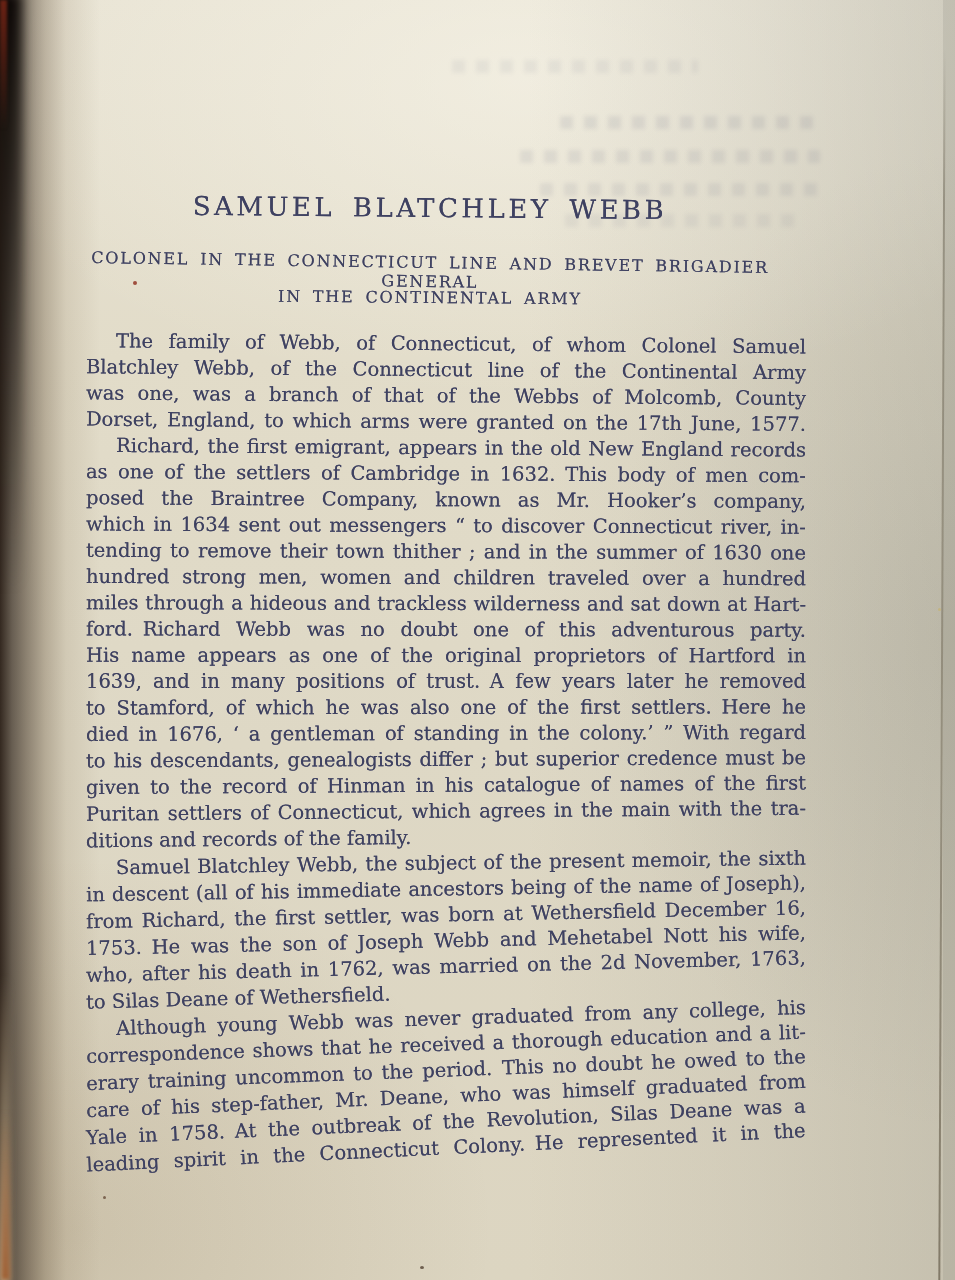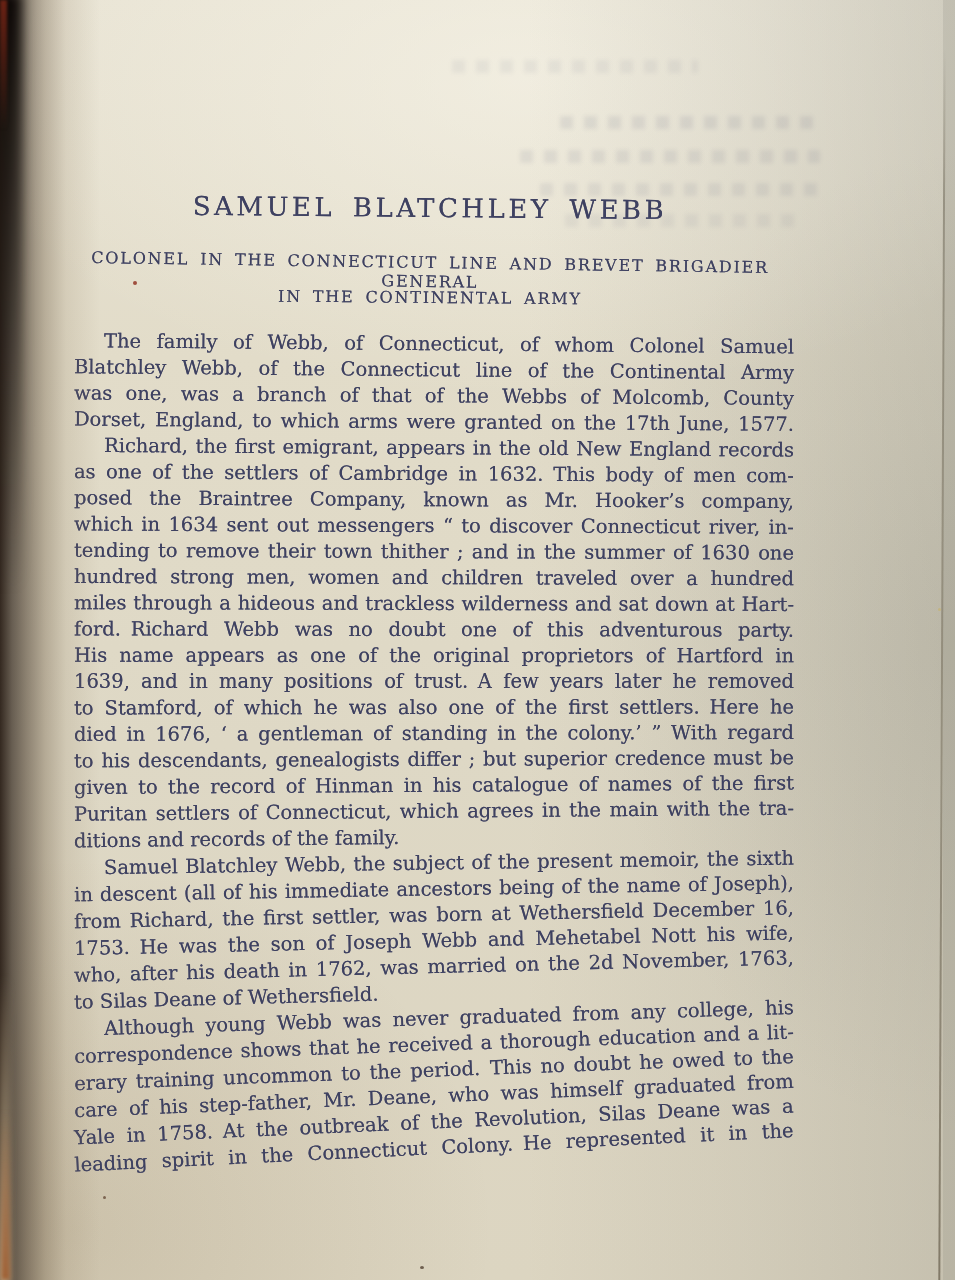--- a/index.html
+++ b/index.html
@@ -87,21 +87,21 @@
     text-shadow:0 0 .6px rgba(62,65,97,.85);
   }
   .subtitle{
     position:absolute;left:0;width:100%;
     font-size:16px;letter-spacing:1.8px;word-spacing:4px;text-align:center;
     text-shadow:0 0 .5px rgba(62,65,97,.8);
   }
   .s1{top:253px;transform:rotate(.85deg);}
   .s2{top:288px;transform:rotate(.5deg);}
   .body-text{
-    position:absolute;left:4px;top:331px;width:720px;
+    position:absolute;left:16px;top:331px;width:720px;
     font-size:19.5px;line-height:26px;
     text-shadow:0 0 .5px rgba(62,65,97,.8);
   }
   .line{
     height:26px;white-space:nowrap;
     text-align:justify;text-align-last:justify;
     transform:rotate(var(--r,0deg));transform-origin:45% 50%;
   }
   .line.indent{text-indent:30px;}
   .line.short{text-align-last:left;}

